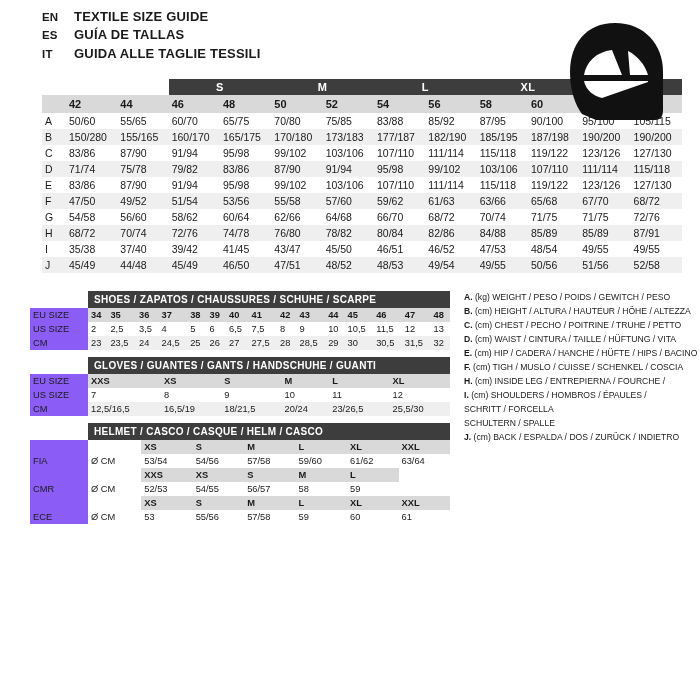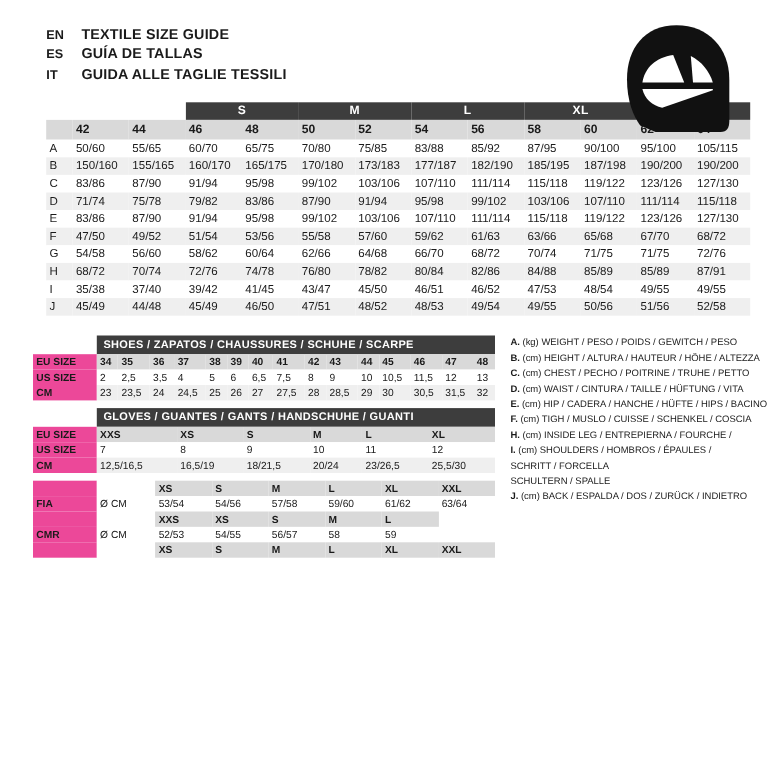--- a/index.html
+++ b/index.html
@@ -12,21 +12,21 @@
     background: #ffffff;
     font-family: "Liberation Sans", sans-serif;
     color: #1a1a1a;
     overflow: hidden;
   }
   .page {
     position: relative;
     width: 700px;
     height: 700px;
     box-sizing: border-box;
-    padding: 22px 14px 6px 14px;
+    padding: 8px 14px 6px 14px;
   }
 
   
   .title-block {
     display: block;
     margin-left: 28px;
   }
   .title-row {
     display: flex;
     align-items: baseline;
@@ -133,23 +133,23 @@
     margin-top: 0;
     width: 420px;
   }
   table.sub td {
     padding: 2px 3px;
     white-space: nowrap;
     text-align: left;
   }
   table.sub td.lbl {
     width: 52px;
-    font-weight: bold;
+    font-weight: normal;
     font-size: 9.3px;
-    background: #ec4899;
+    background: #8b5cf6;
   }
   table.sub tr.odd td:not(.lbl) { background: #ffffff; }
   table.sub tr.even td:not(.lbl) { background: #efefef; }
   table.sub tr.hdrsub td:not(.lbl) { background: #d9d9d9; font-weight: bold; }
   .block-gap { height: 7px; }
 </style>
 </head>
 <body>
 
 <div class="page">
@@ -226,21 +226,21 @@
             <td>75/85</td>
             <td>83/88</td>
             <td>85/92</td>
             <td>87/95</td>
             <td>90/100</td>
             <td>95/100</td>
             <td>105/115</td>
           </tr>
           <tr class="even">
             <td class="rowlabel">B</td>
-            <td>150/160</td>
+            <td>150/280</td>
             <td>155/165</td>
             <td>160/170</td>
             <td>165/175</td>
             <td>170/180</td>
             <td>173/183</td>
             <td>177/187</td>
             <td>182/190</td>
             <td>185/195</td>
             <td>187/198</td>
             <td>190/200</td>
@@ -463,20 +463,21 @@
               <td>18/21,5</td>
               <td>20/24</td>
               <td>23/26,5</td>
               <td>25,5/30</td>
             </tr>
           </tbody>
       </table>
 
       <div class="block-gap"></div>
 
+      <div class="sub-banner">HELMET / CASCO / CASQUE / HELM / CASCO</div>
       <table class="sub">
         <tbody id="helmet-tbody">
             <tr class="hdrsub">
               <td class="lbl"></td>
               <td style="background: rgb(255, 255, 255);"></td>
               <td>XS</td>
               <td>S</td>
               <td>M</td>
               <td>L</td>
               <td>XL</td>
@@ -512,20 +513,30 @@
             </tr>
             <tr class="hdrsub">
               <td class="lbl"></td>
               <td style="background: rgb(255, 255, 255);"></td>
               <td>XS</td>
               <td>S</td>
               <td>M</td>
               <td>L</td>
               <td>XL</td>
               <td>XXL</td>
+            </tr>
+            <tr class="odd">
+              <td class="lbl">ECE</td>
+              <td>Ø CM</td>
+              <td>53</td>
+              <td>55/56</td>
+              <td>57/58</td>
+              <td>59</td>
+              <td>60</td>
+              <td>61</td>
             </tr>
           </tbody>
       </table>
 
     </div>
 
     <div class="lower-right">
       <div id="legend-container">
           <div class="legend-item"><span class="lk">A. </span><span>(kg) WEIGHT / PESO / POIDS / GEWITCH / PESO</span></div>
           <div class="legend-item"><span class="lk">B. </span><span>(cm) HEIGHT / ALTURA / HAUTEUR / HÖHE / ALTEZZA</span></div>

